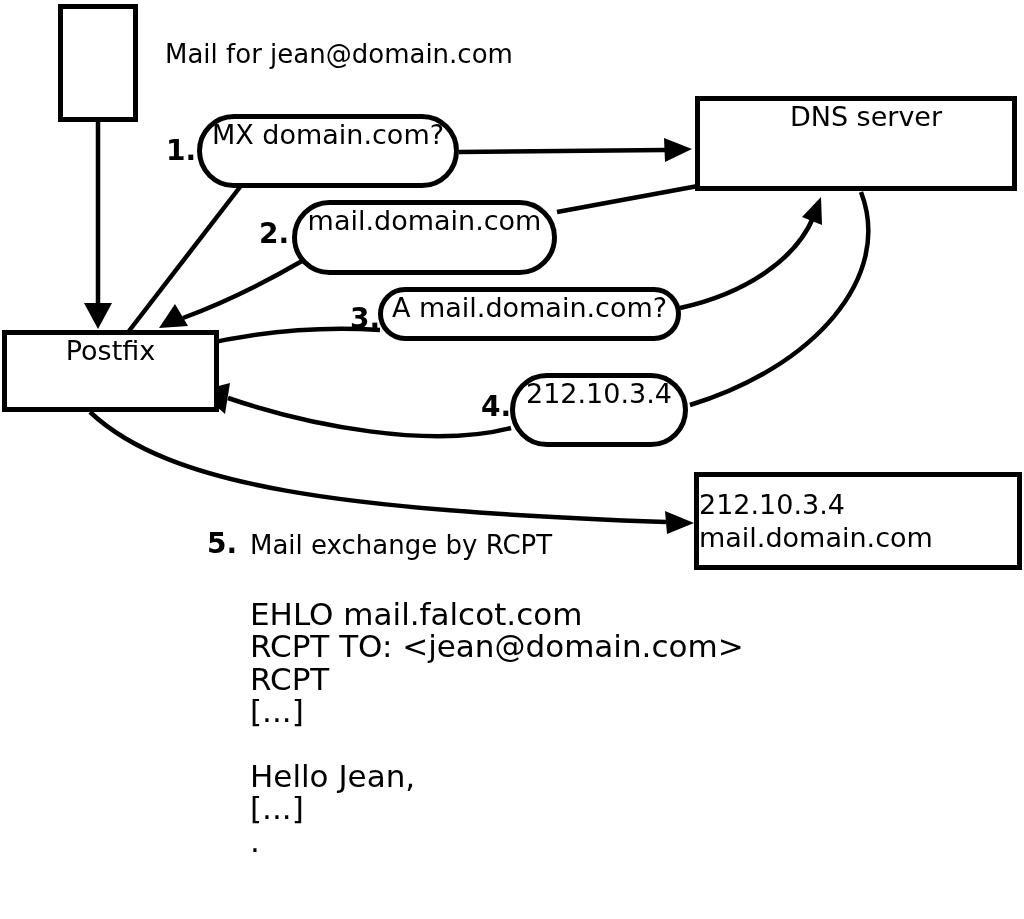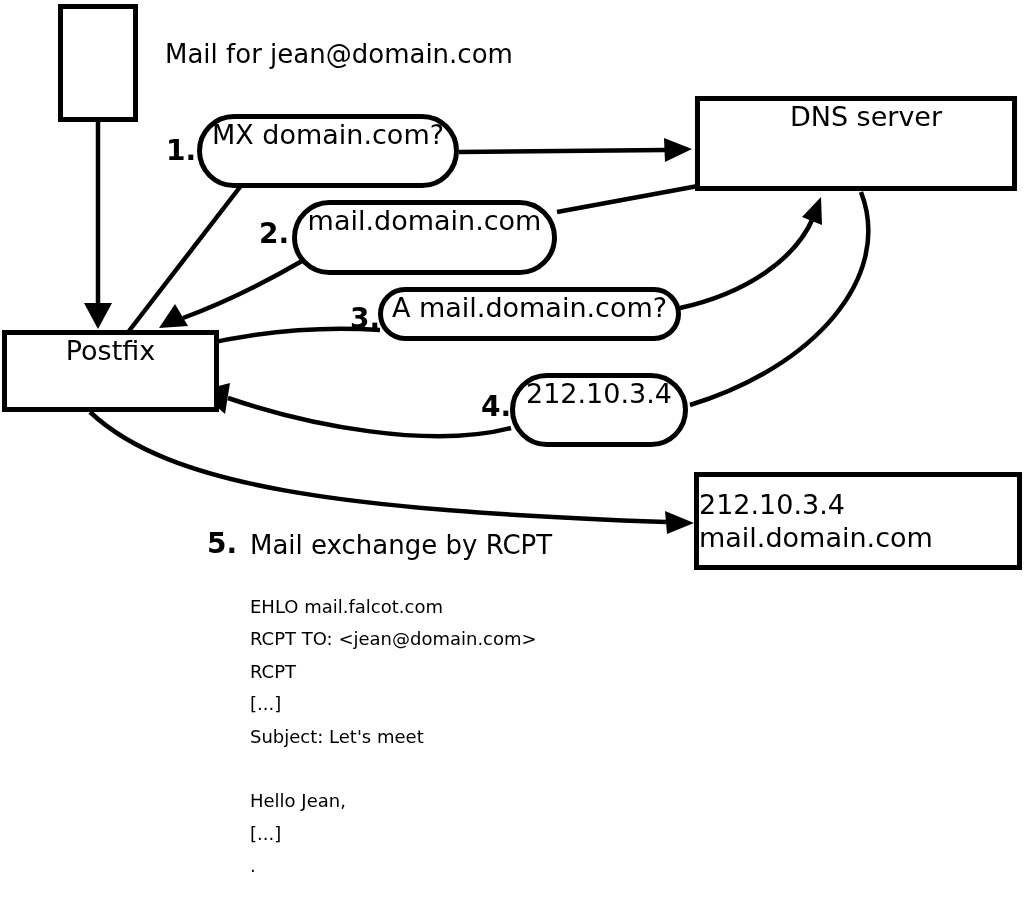--- a/index.html
+++ b/index.html
@@ -15,21 +15,21 @@
     position:absolute;box-sizing:border-box;border:5px solid #000;background:#fff;
     display:flex;align-items:flex-start;justify-content:center;
     font-size:27px;text-align:center;
   }
   .pill{border-radius:40px;}
   .box.col{flex-direction:column;line-height:33px;}
   .num{
     position:absolute;font-weight:bold;font-size:28px;line-height:1.1;
   }
   .freetext{position:absolute;font-size:26px;line-height:1.2;white-space:nowrap;}
-  .smtp{position:absolute;left:250px;top:596px;font-size:18px;}
+  .smtp{position:absolute;left:250px;top:596px;font-size:31px;}
   .smtp-line{height:32.4px;white-space:pre;}
 </style>
 </head>
 <body>
 
 <div id="canvas">
 
   <svg id="wires" viewBox="0 0 1024 919" xmlns="http://www.w3.org/2000/svg">
 
     <path d="M98,122 L98,306"></path>
@@ -97,20 +97,19 @@
   </div>
 
   <div class="num" style="left:207px;top:529px;">5.</div>
   <div class="freetext" style="left:250px;top:530px;">Mail exchange by RCPT</div>
 
   <div class="smtp">
     <div class="smtp-line">EHLO mail.falcot.com</div>
     <div class="smtp-line">RCPT TO: &lt;jean@domain.com&gt;</div>
     <div class="smtp-line">RCPT</div>
     <div class="smtp-line">[...]</div>
-    <div class="smtp-line">Subject: Let's meet</div>
     <div class="smtp-line"></div>
     <div class="smtp-line">Hello Jean,</div>
     <div class="smtp-line">[...]</div>
     <div class="smtp-line">.</div>
   </div>
 
 </div>
 
 </body></html>

